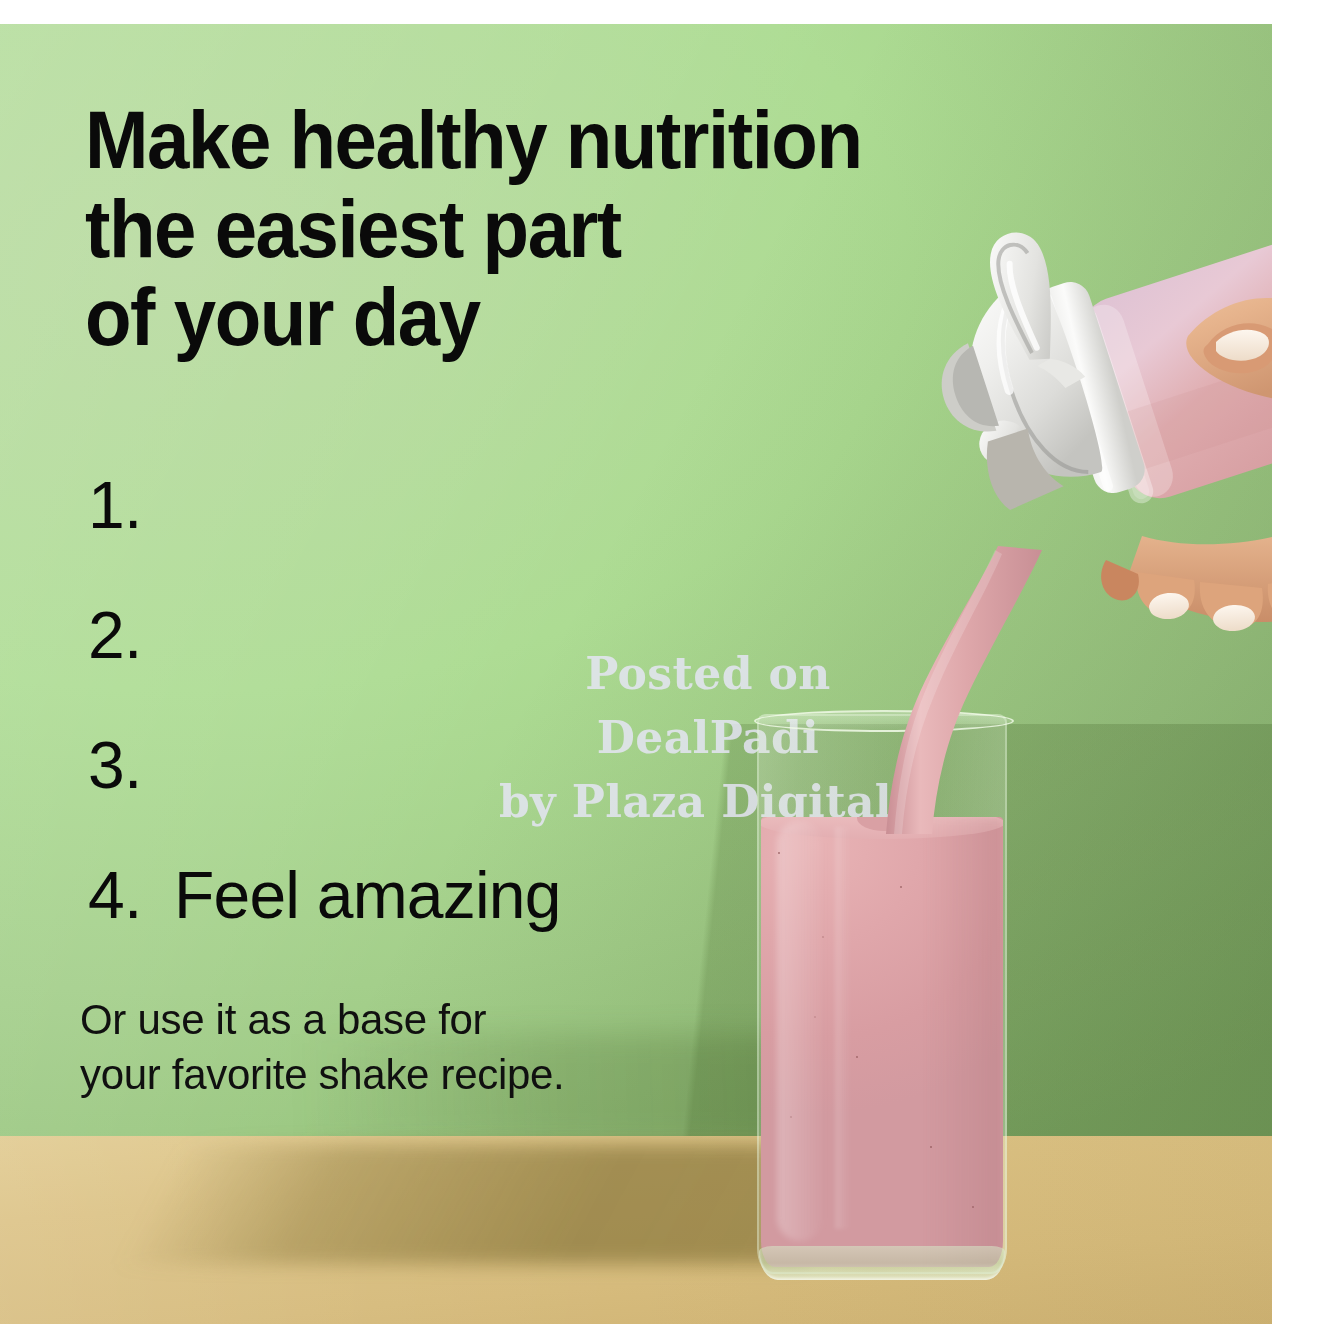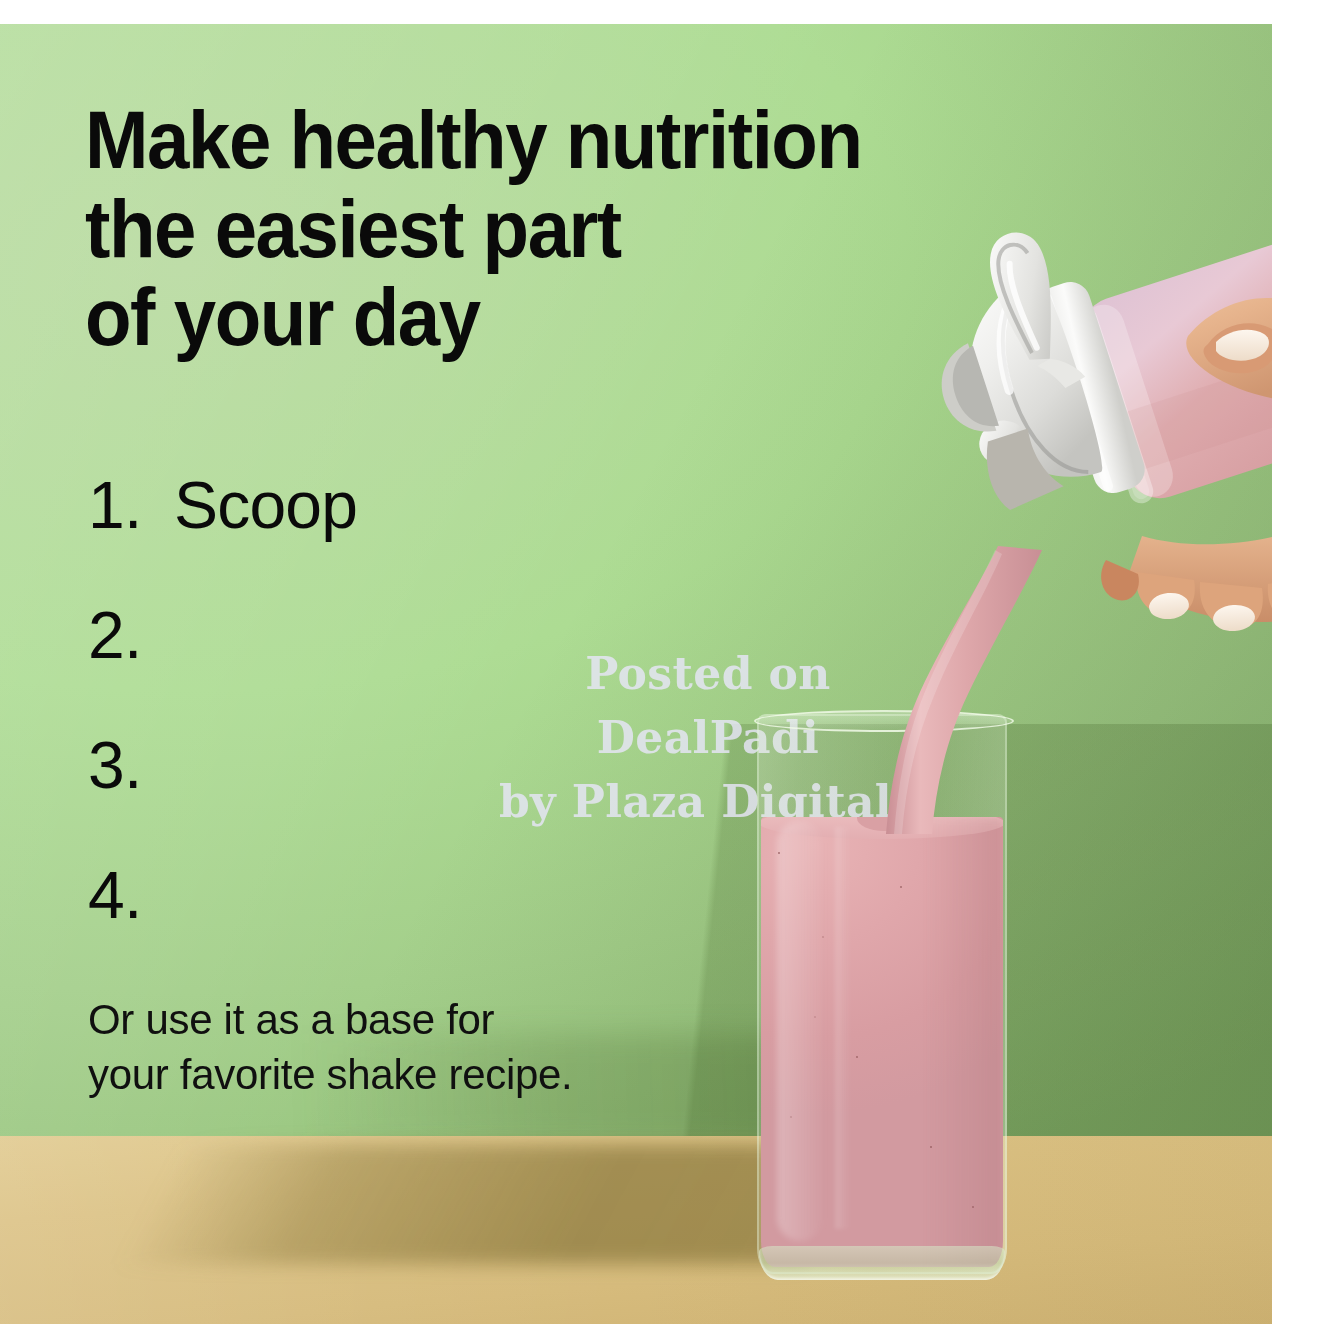--- a/index.html
+++ b/index.html
@@ -112,21 +112,21 @@
     font-weight: 400;
     font-size: 66px;
     line-height: 1;
     letter-spacing: -0.8px;
   }
   .step-num { width: 86px; flex: 0 0 86px; }
   .step-label { white-space: nowrap; }
 
   .footnote {
     position: absolute;
-    left: 88px;
+    left: 80px;
     top: 968px;
     margin: 0;
     color: #101010;
     font-family: "Liberation Sans", sans-serif;
     font-weight: 400;
     font-size: 42px;
     line-height: 1.32;
     letter-spacing: -0.3px;
     white-space: pre-line;
   }
@@ -246,30 +246,30 @@
   </div>
   <div class="table-shadow"></div>
 
   <h1 class="headline">Make healthy nutrition
 the easiest part
 of your day</h1>
 
   <ol class="steps">
     <li class="step">
       <span class="step-num">1.</span>
-      <span class="step-label">Scoop</span>
     </li>
     <li class="step">
       <span class="step-num">2.</span>
     </li>
     <li class="step">
       <span class="step-num">3.</span>
     </li>
     <li class="step">
       <span class="step-num">4.</span>
+      <span class="step-label">Feel amazing</span>
     </li>
   </ol>
 
   <p class="footnote">Or use it as a base for
 your favorite shake recipe.</p>
 
   <div class="watermark">Posted on DealPadi
 by Plaza Digitals</div>
 
   <div class="glass-wrap">

